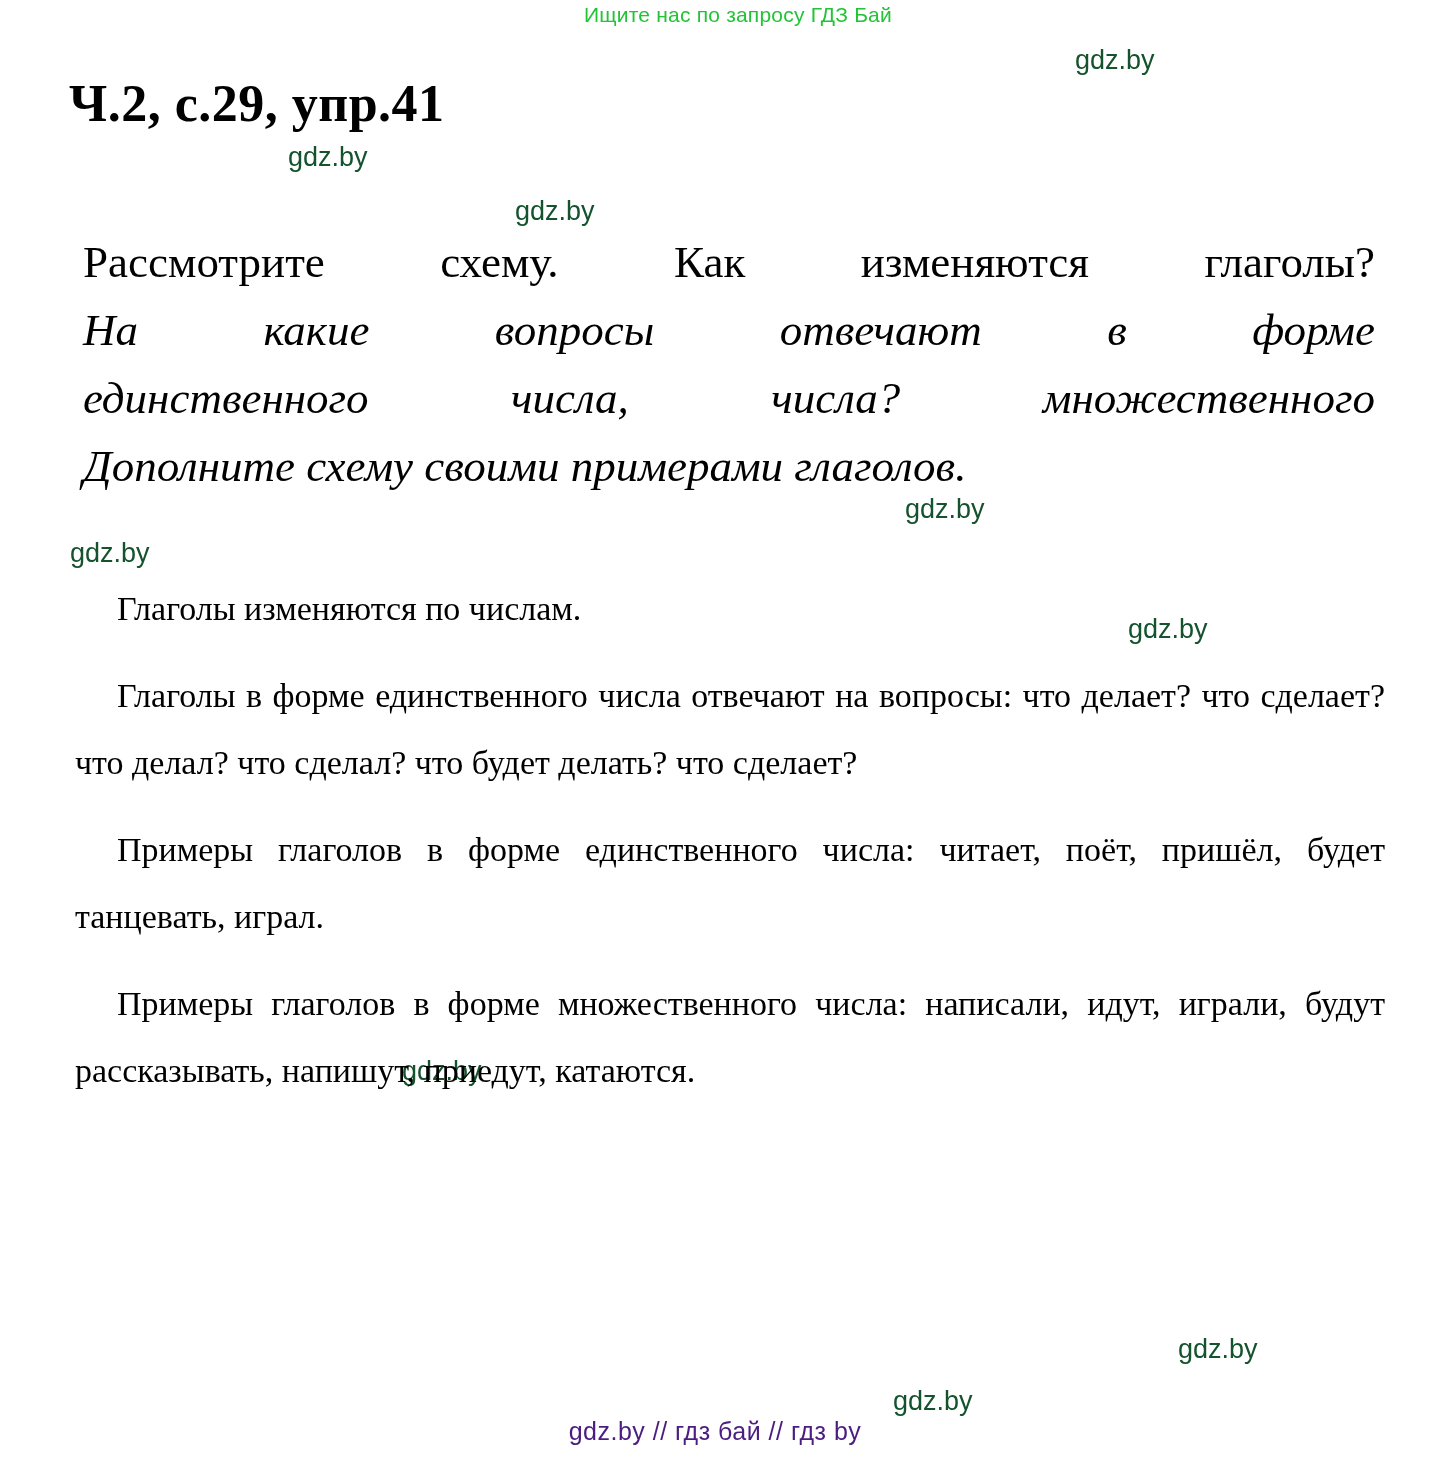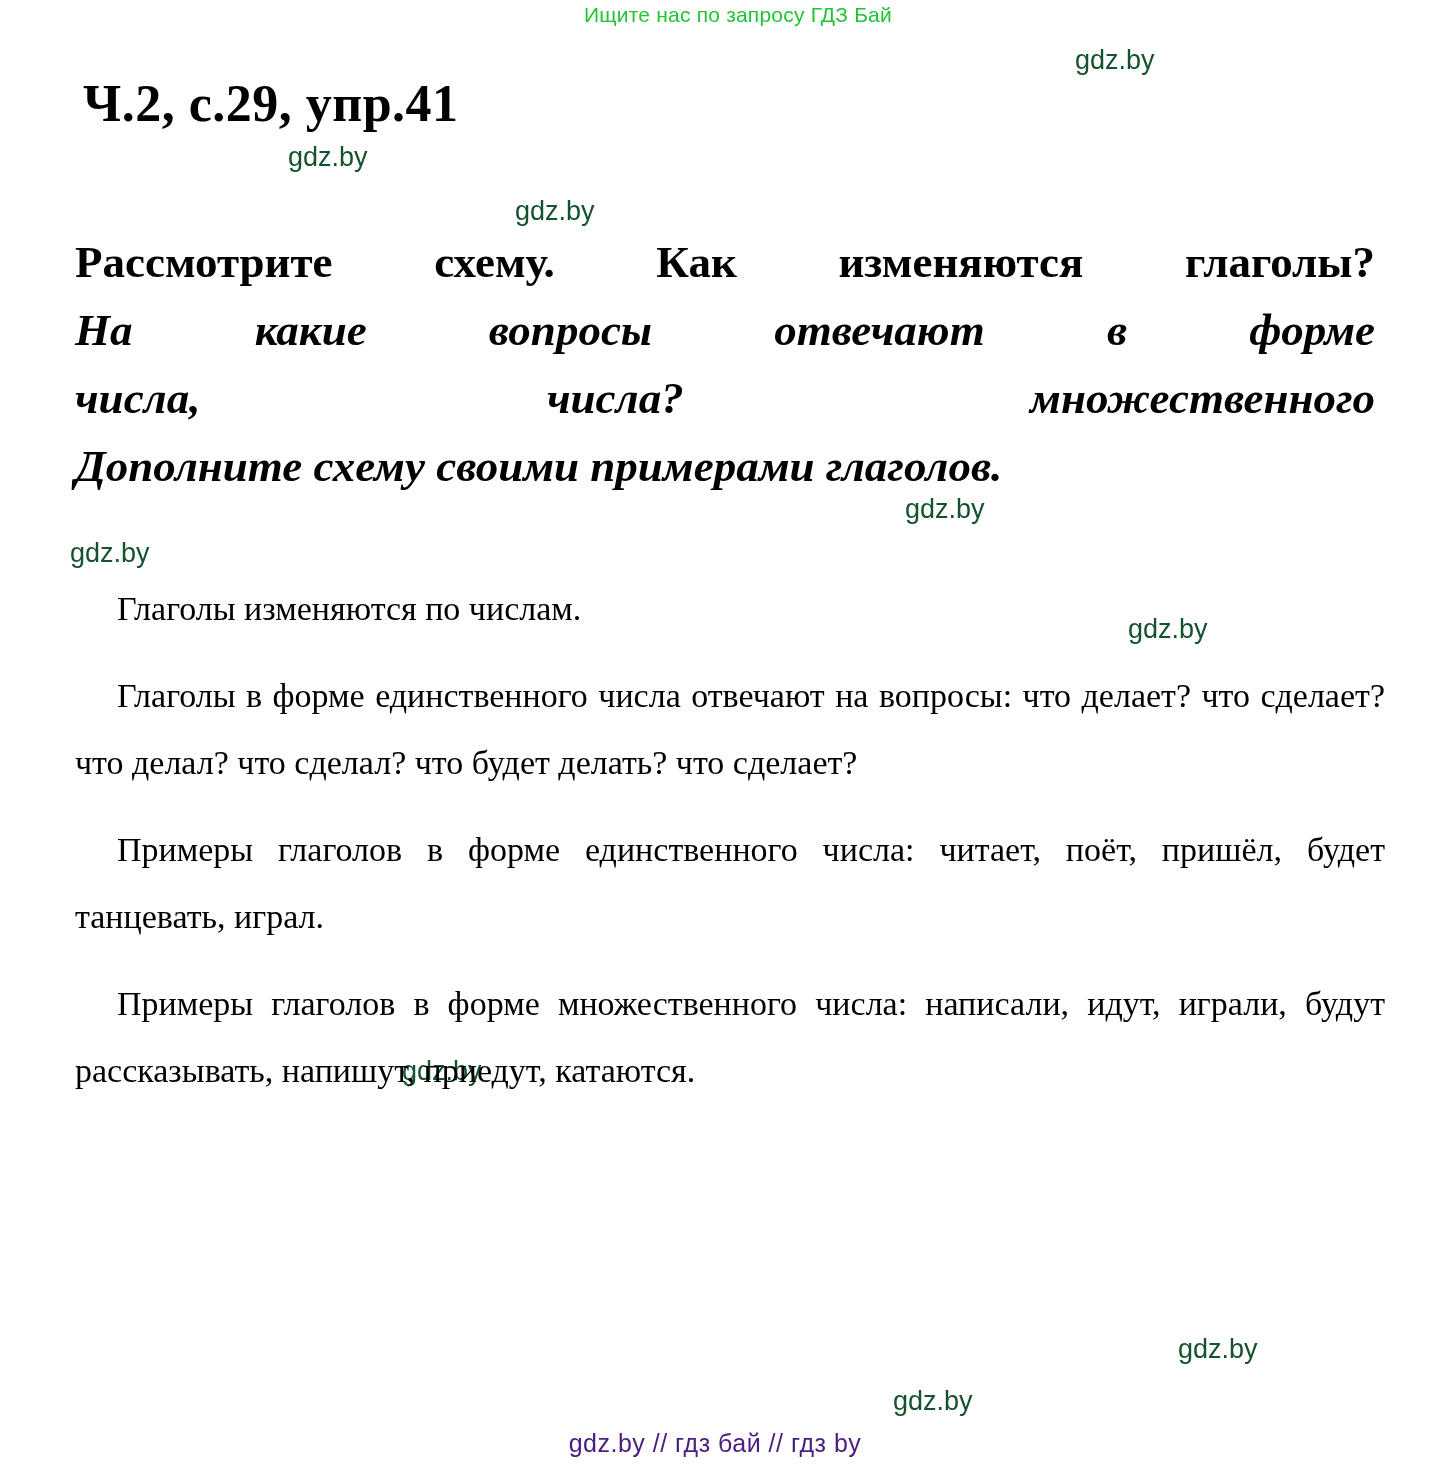--- a/index.html
+++ b/index.html
@@ -41,43 +41,44 @@
     font-family: "Liberation Sans", "DejaVu Sans", sans-serif;
     font-size: 27px;
     color: #14532d;
     white-space: nowrap;
     pointer-events: none;
   }
 
   
   .exercise-title {
     position: absolute;
-    left: 83px;
+    left: 69px;
     top: 74px;
     font-family: "Liberation Serif", "DejaVu Serif", serif;
     font-weight: bold;
     font-size: 52px;
     letter-spacing: 0.5px;
     white-space: nowrap;
   }
 
   
   .task {
     position: absolute;
     left: 75px;
     top: 228px;
     width: 1300px;
   }
   .task-line {
-    font-weight: bold;
+    font-weight: normal;
     font-size: 45px;
     line-height: 68px;
     text-align: justify;
     text-align-last: justify;
     white-space: nowrap;
+    margin-left: 8px;
   }
   .task-line.plain { font-style: normal; }
   .task-line.ital  { font-style: italic; }
   .task-line.last  { text-align-last: left; }
 
   
   .task-justify {
     display: flex;
     justify-content: space-between;
     width: 100%;
@@ -99,21 +100,21 @@
     -webkit-hyphens: none;
     hyphens: none;
   }
   .para.nojust { text-align: left; }
   .para-gap { margin-bottom: 20px; }
 
   
   .footer {
     position: absolute;
     left: 0;
-    bottom: 22px;
+    bottom: 34px;
     width: 1430px;
     text-align: center;
   }
   .footer-text {
     font-family: "Liberation Sans", "DejaVu Sans", sans-serif;
     font-size: 25px;
     color: #4b1d80;
     letter-spacing: 0.5px;
   }
 </style>
@@ -153,20 +154,21 @@
         <span>На</span>
         <span>какие</span>
         <span>вопросы</span>
         <span>отвечают</span>
         <span>в</span>
         <span>форме</span>
       </span>
   </div>
   <div class="task-line ital">
     <span class="task-justify" id="task-l3">
+        <span>единственного</span>
         <span>числа,</span>
         <span>числа?</span>
         <span>множественного</span>
       </span>
   </div>
   <div class="task-line ital last">Дополните схему своими примерами глаголов.</div>
 </div>
 
 <div class="answer">
   <p class="para nojust para-gap">Глаголы изменяются по числам.</p>

